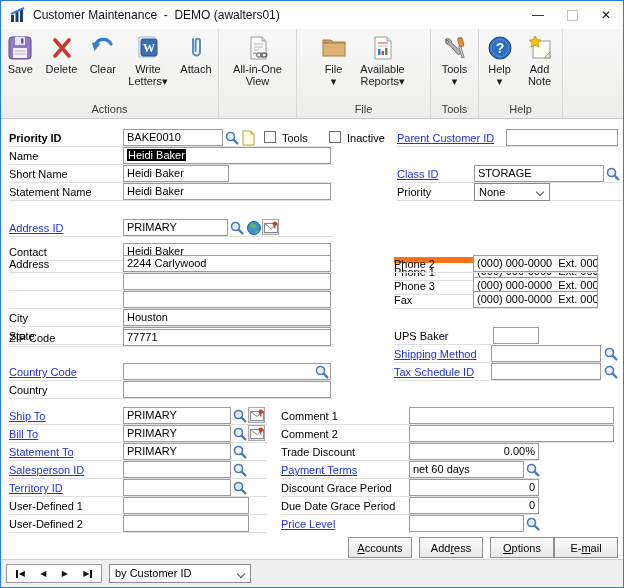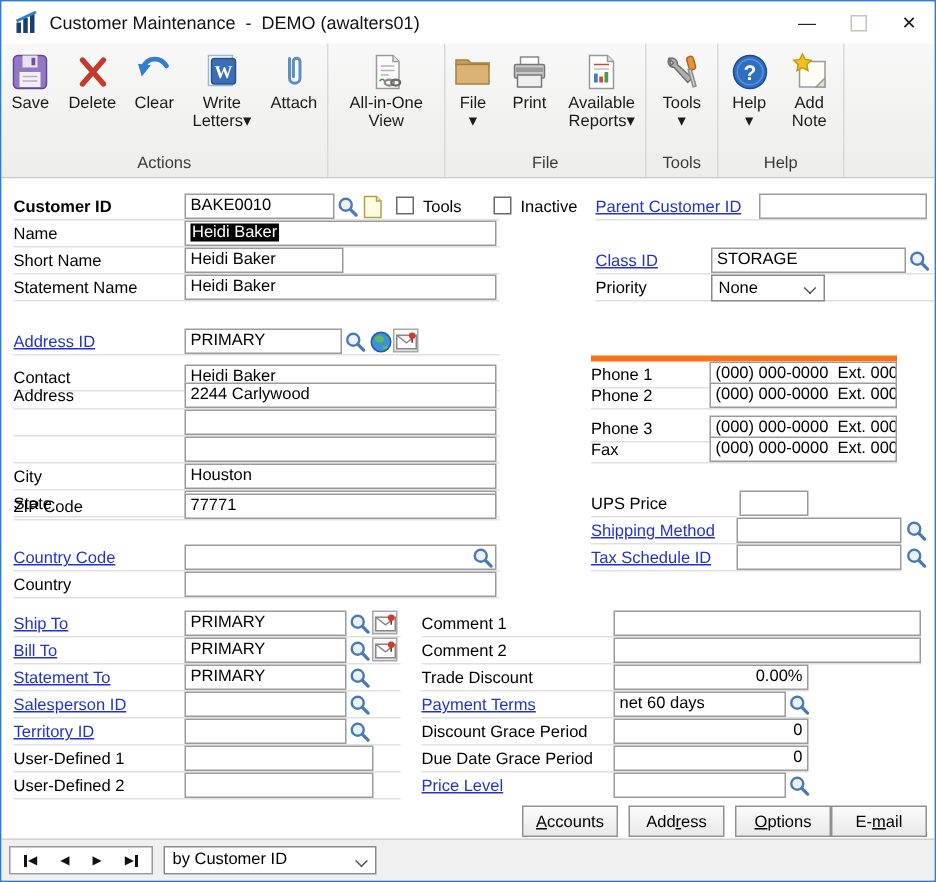--- a/index.html
+++ b/index.html
@@ -16,21 +16,21 @@
   .tgroup{display:flex;flex-direction:column;border-right:1px solid #d9d9d9;box-sizing:border-box;}
   .tbrow{display:flex;justify-content:center;padding-top:3px;}
   .glabel{margin-top:auto;text-align:center;font-size:11px;color:#3a3a3a;padding-bottom:3px;}
   .tbi{display:flex;flex-direction:column;align-items:center;cursor:pointer;padding:1px 1px;}
   .tbicon{height:30px;display:flex;align-items:center;justify-content:center;}
   .tbl{font-size:11px;line-height:12px;color:#1a1a1a;text-align:center;white-space:pre-line;}
   
   .form{position:absolute;top:118px;left:0;right:0;bottom:28px;background:#fff;}
   .frow{position:absolute;height:17px;border-bottom:1px solid #e0e0e0;}
   .frow.nb{border-bottom:none;}
-  .frow.bt{border-top:4px solid #f97316;}
+  .frow.bt{border-top:6px solid #f97316;margin-top:20px;}
   .lbl{position:absolute;left:0;top:3px;font-size:11px;color:#000;white-space:nowrap;}
   .bold{font-weight:bold;}
   .link{color:#2233cc;text-decoration:underline;cursor:pointer;}
   .fld{position:absolute;top:0;height:17px;box-sizing:border-box;border:1px solid #9b9b9b;background:#fff;font-size:11px;line-height:15px;padding:0 3px;white-space:pre;color:#000;overflow:hidden;}
   .ra{text-align:right;}
   .sel{background:#000;color:#fff;padding:0 1px;}
   .ib{position:absolute;top:0;width:17px;height:17px;display:flex;align-items:center;justify-content:center;cursor:pointer;}
   .rbtn{background:linear-gradient(#fdfdfd,#e2e2e2);border:1px solid #a8a8a8;width:17px;height:16px;box-sizing:border-box;}
   .cb{position:absolute;top:2px;width:12px;height:12px;border:1px solid #6a6a6a;background:#fff;box-sizing:border-box;cursor:pointer;}
   .cblbl{position:absolute;top:3px;font-size:11px;white-space:nowrap;}
@@ -155,31 +155,20 @@
         <div class="tbi" style="width:36px">
           <span class="tbicon">
               <svg width="26" height="26" viewBox="0 0 26 26">
                 <path d="M2 8 v-3 h8 l2 2 h12 v3z" fill="#c89c5c" stroke="#a87f3f"></path>
                 <rect x="2" y="8" width="22" height="13" fill="#dbb377" stroke="#a87f3f"></rect>
               </svg>
             </span>
           <span class="tbl">File
 ▾</span>
         </div>
-        <div class="tbi" style="width:38px">
-          <span class="tbicon">
-              <svg width="26" height="26" viewBox="0 0 26 26">
-                <rect x="7" y="3" width="12" height="6" fill="#fff" stroke="#888"></rect>
-                <rect x="3" y="8" width="20" height="9" rx="1" fill="#c9c9c9" stroke="#777"></rect>
-                <rect x="4" y="10" width="18" height="3" fill="#9a9a9a"></rect>
-                <rect x="5" y="15" width="16" height="8" fill="#efefef" stroke="#777"></rect>
-              </svg>
-            </span>
-          <span class="tbl">Print</span>
-        </div>
         <div class="tbi" style="width:58px">
           <span class="tbicon">
               <svg width="26" height="26" viewBox="0 0 26 26">
                 <path d="M5 2 h12 l4 4 v18 h-16 z" fill="#fff" stroke="#999"></path>
                 <path d="M17 2 v4 h4" fill="#e5e5e5" stroke="#999"></path>
                 <line x1="8" y1="8" x2="18" y2="8" stroke="#cc4433"></line>
                 <line x1="8" y1="11" x2="18" y2="11" stroke="#bbb"></line>
                 <rect x="8" y="14" width="2.5" height="6" fill="#3a7fd0"></rect>
                 <rect x="11.5" y="16" width="2.5" height="4" fill="#d04a3a"></rect>
                 <rect x="15" y="13" width="2.5" height="7" fill="#4a9a4a"></rect>
@@ -235,21 +224,21 @@
         </div>
       </div>
       <div class="glabel">Help</div>
     </div>
     <div style="flex:1"></div>
   </div>
 
   <div class="form">
 
     <div class="frow" style="left:8px;top:10px;width:324px">
-      <span class="lbl bold">Customer ID</span>
+      <span class="lbl bold">Priority ID</span>
       <div class="fld" style="left:114px;width:100px">BAKE0010</div>
       <span class="ib" style="left:214px">
           <svg width="16" height="16" viewBox="0 0 16 16">
             <circle cx="6.5" cy="6.5" r="4" fill="#eaf3fc" stroke="#4a7ab5" stroke-width="1.6"></circle>
             <line x1="9.6" y1="9.6" x2="13.4" y2="13.4" stroke="#4a7ab5" stroke-width="2.2" stroke-linecap="round"></line>
           </svg>
         </span>
       <span class="ib" style="left:231px">
           <svg width="15" height="16" viewBox="0 0 15 16">
             <path d="M2 1 h8 l3 3 v11 h-11z" fill="#fffce0" stroke="#b5a04a"></path>
@@ -370,21 +359,21 @@
     <div class="frow" style="left:393px;top:158px;width:186px">
       <span class="lbl">Phone 3</span>
       <div class="fld" style="left:79px;width:125px">(000) 000-0000  Ext. 0000</div>
     </div>
     <div class="frow" style="left:393px;top:172px;width:204px">
       <span class="lbl">Fax</span>
       <div class="fld" style="left:79px;width:125px">(000) 000-0000  Ext. 0000</div>
     </div>
 
     <div class="frow" style="left:393px;top:208px;width:97px">
-      <span class="lbl">UPS Price</span>
+      <span class="lbl">UPS Baker</span>
       <div class="fld" style="left:99px;width:46px"></div>
     </div>
     <div class="frow" style="left:393px;top:226px;width:207px">
       <span class="lbl link">Shipping Method</span>
       <div class="fld" style="left:97px;width:110px"></div>
       <span class="ib" style="left:208px">
           <svg width="16" height="16" viewBox="0 0 16 16">
             <circle cx="6.5" cy="6.5" r="4" fill="#eaf3fc" stroke="#4a7ab5" stroke-width="1.6"></circle>
             <line x1="9.6" y1="9.6" x2="13.4" y2="13.4" stroke="#4a7ab5" stroke-width="2.2" stroke-linecap="round"></line>
           </svg>

